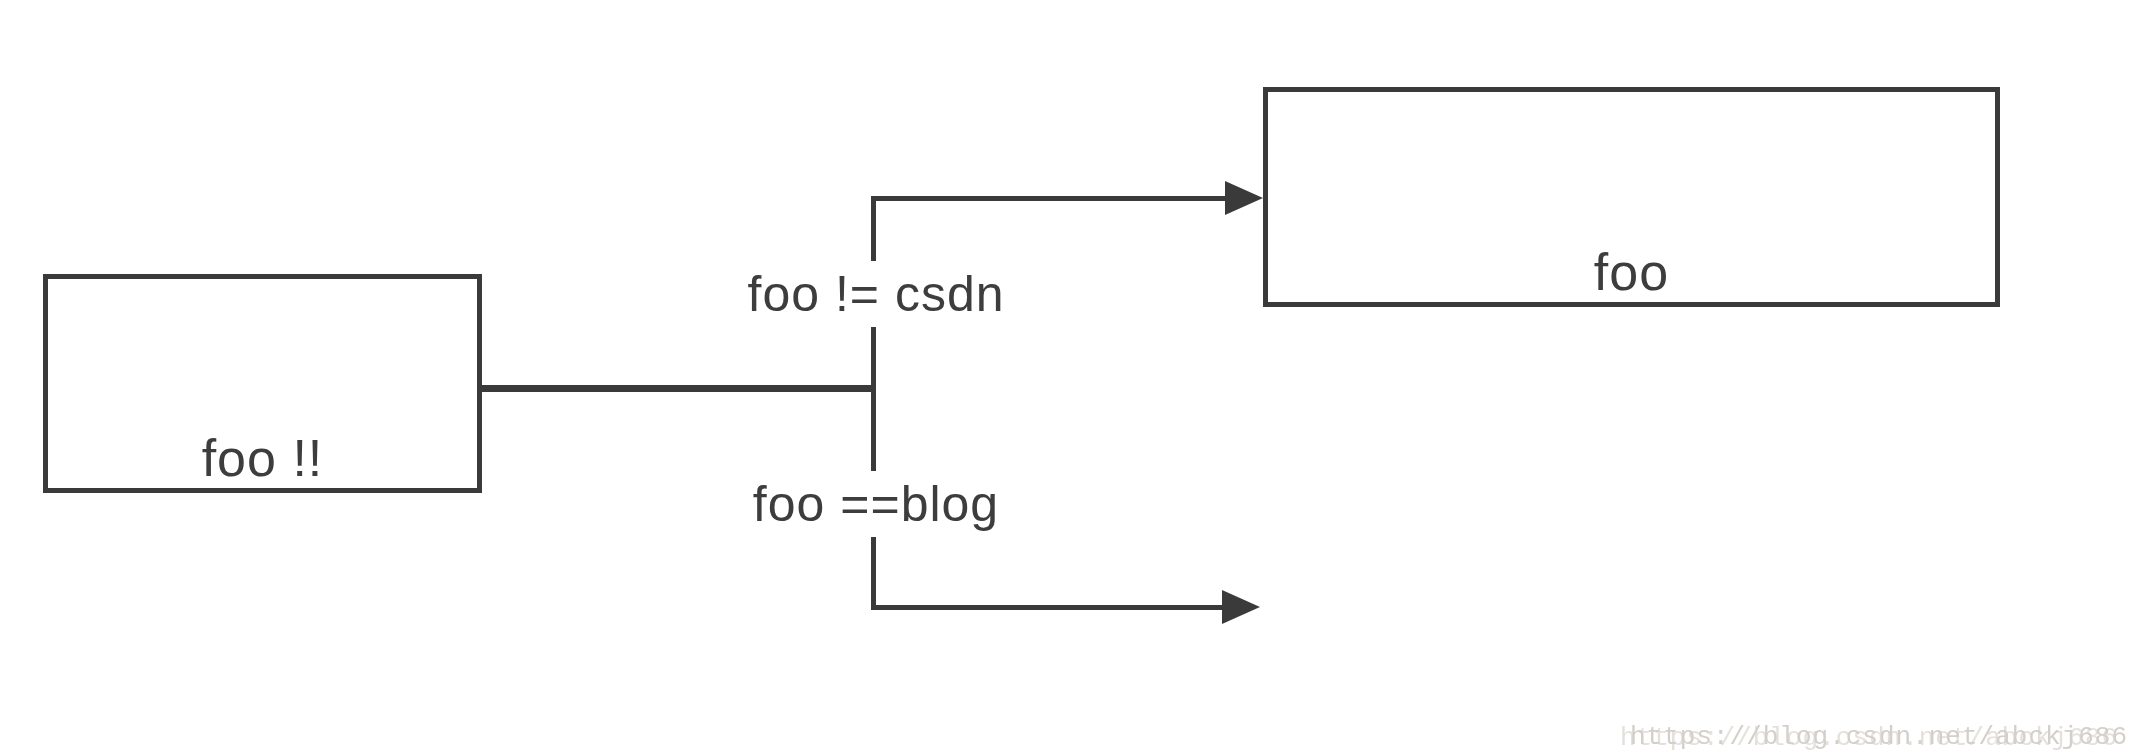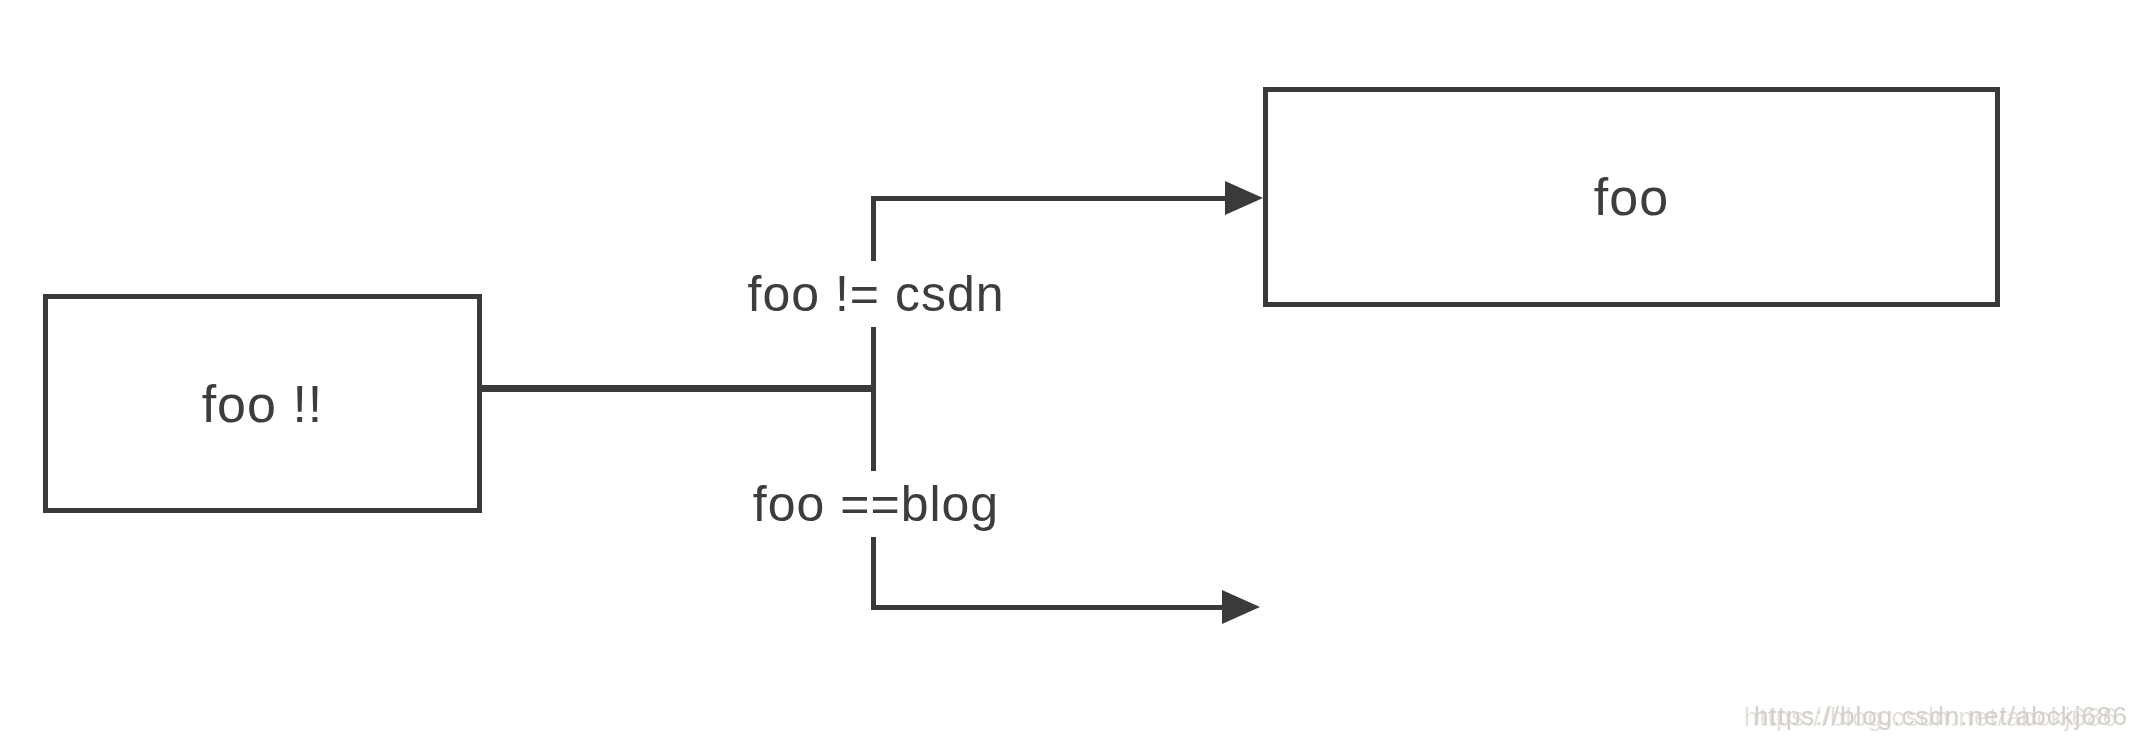--- a/index.html
+++ b/index.html
@@ -14,28 +14,28 @@
     height: 752px;
     background: var(--canvas-bg, #ffffff);
     overflow: hidden;
   }
   .node {
     position: absolute;
     box-sizing: border-box;
     border: 5px solid var(--line, #3a3a3a);
     background: var(--node-bg, #ffffff);
     display: flex;
-    align-items: center;
+    align-items: flex-end;
     justify-content: center;
     color: var(--text, #3d3d3d);
     font-size: 52px;
     letter-spacing: 1px;
     white-space: nowrap;
   }
-  .node-source   { left: 43px;   top: 294px; width: 439px; height: 219px; }
+  .node-source   { left: 43px;   top: 274px; width: 439px; height: 219px; }
   .node-notnull  { left: 1263px; top: 87px;  width: 737px; height: 220px; }
   .node-npe      { left: 1264px; top: 513px; width: 751px; height: 189px; }
 
   .line {
     position: absolute;
     background: var(--line, #3a3a3a);
   }
   .line-main     { left: 482px; top: 385px; width: 394px; height: 7px; }
   .line-vertical { left: 871px; top: 196px; width: 5px;  height: 414px; }
   .line-top      { left: 871px; top: 196px; width: 354px; height: 5px; }
@@ -61,22 +61,22 @@
     letter-spacing: 1px;
     padding: 4px 12px;
     white-space: nowrap;
   }
   .edge-label-notnull { left: 876px; top: 294px; }
   .edge-label-null    { left: 876px; top: 504px; }
 
   .watermark {
     position: absolute;
     right: 6px;
-    bottom: 20px;
-    font-family: Liberation Sans, sans-serif;
+    bottom: 0;
+    font-family: Liberation Mono, monospace;
     font-size: 26px;
     letter-spacing: 1px;
     color: var(--watermark, #d3cfc9);
     text-shadow: -10px 1px 0 rgba(205, 200, 193, 0.55);
     white-space: nowrap;
     margin-left: 40px;
   }
 </style>
 </head>
 <body>

